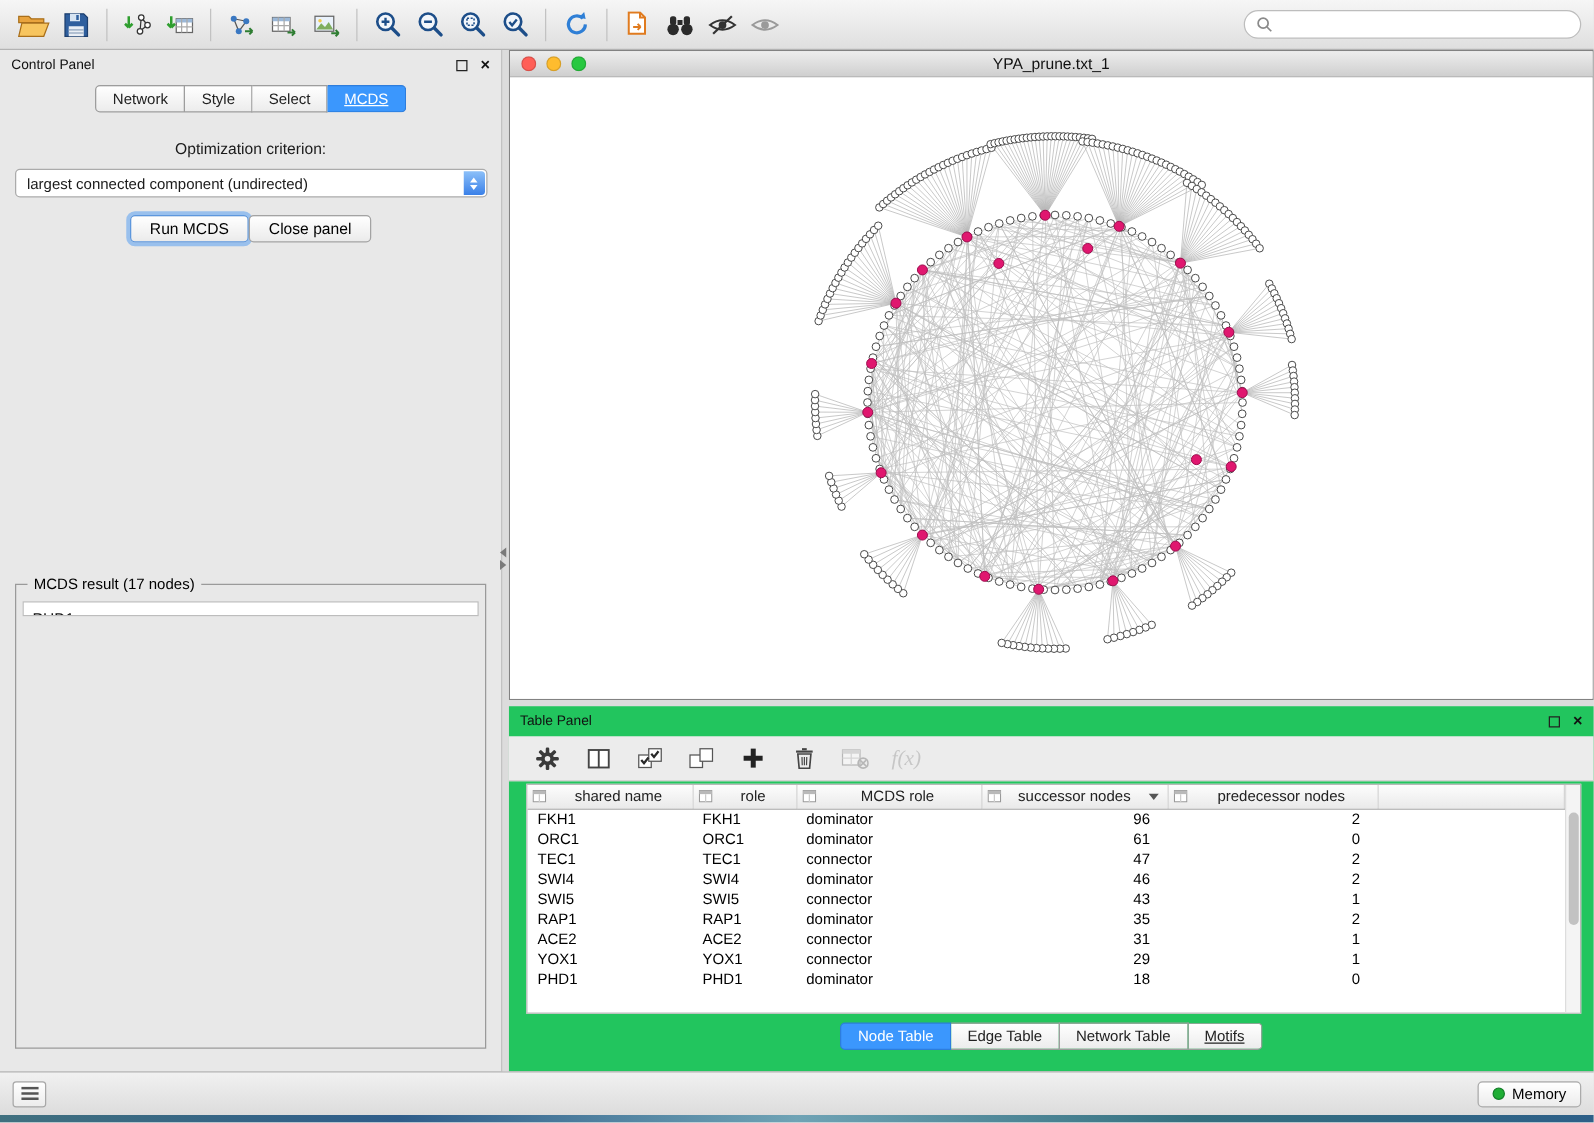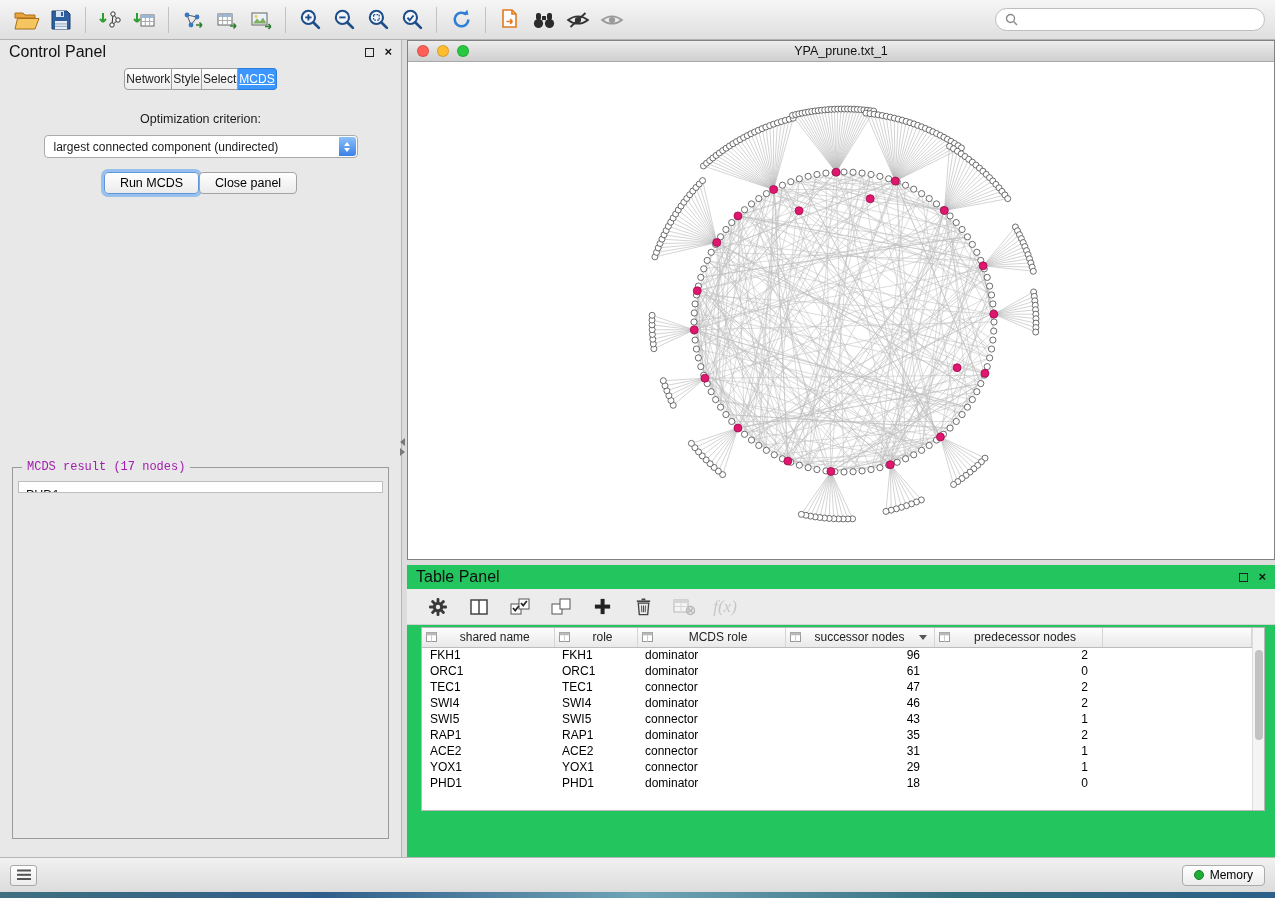--- a/index.html
+++ b/index.html
@@ -14,41 +14,41 @@
   .search-wrap { margin-left:auto; }
   .search-box { width:270px; height:23px; border-radius:12px; border:1px solid #bdbdbd; background:#fff; display:flex; align-items:center; padding:0 9px; gap:5px; }
   .search-box input { border:none; outline:none; flex:1; font-size:12px; background:transparent; font-family:inherit; }
 
   
   .main { flex:1 1 auto; min-height:0; display:flex; }
 
   
   .control-panel { width:402px; flex:0 0 402px; background:#e8e8e8; display:flex; flex-direction:column; border-right:1px solid #b5b5b5; }
   .panel-header { height:24px; flex:0 0 24px; display:flex; align-items:center; padding:0 9px; }
-  .panel-header .ph-title { flex:1; font-size:16px; color:#111; }
+  .panel-header .ph-title { flex:1; font-size:11px; color:#111; }
   .win-float { width:9px; height:9px; border:1.4px solid #222; display:inline-block; margin-right:10px; }
   .win-close { font-size:13px; font-weight:bold; color:#111; line-height:12px; }
   .cp-tabs { display:flex; justify-content:center; margin-top:4px; flex:0 0 auto; }
-  .seg-tab { padding:3px 1px; border:1px solid #9d9d9d; border-left:none; background:linear-gradient(#ffffff,#ececec); font-size:12px; color:#222; cursor:default; white-space:nowrap; }
+  .seg-tab { padding:3px 13px; border:1px solid #9d9d9d; border-left:none; background:linear-gradient(#ffffff,#ececec); font-size:12px; color:#222; cursor:default; white-space:nowrap; }
   .seg-tab:first-child { border-left:1px solid #9d9d9d; border-radius:4px 0 0 4px; }
   .seg-tab:last-child { border-radius:0 4px 4px 0;text-decoration:underline; }
   .seg-tab.selected { background:#3b97fd; border-color:#2d7ddd; color:#fff; }
   .cp-content { flex:1; display:flex; flex-direction:column; min-height:0; padding:0 10px; }
   .opt-label { text-align:center; margin-top:22px; font-size:12.5px; }
   .select-row { display:flex; justify-content:center; margin-top:9px; }
-  .mac-select { width:314px; height:23px; background:#fff; border:1px solid #ababab; border-radius:4px; position:relative; display:flex; align-items:center; padding:0 24px 0 9px; font-size:12px; }
+  .mac-select { width:378px; height:23px; background:#fff; border:1px solid #ababab; border-radius:4px; position:relative; display:flex; align-items:center; padding:0 24px 0 9px; font-size:12px; }
   .mac-select .sel-value { white-space:nowrap; overflow:hidden; }
   .stepper { position:absolute; right:1px; top:1px; bottom:1px; width:17px; border-radius:0 3px 3px 0; background:linear-gradient(#8cc0f9,#3a80e8); display:flex; flex-direction:column; align-items:center; justify-content:center; gap:2px; }
   .tri-up { width:0; height:0; border-left:3.5px solid transparent; border-right:3.5px solid transparent; border-bottom:4px solid #fff; }
   .tri-dn { width:0; height:0; border-left:3.5px solid transparent; border-right:3.5px solid transparent; border-top:4px solid #fff; }
   .btn-row { display:flex; justify-content:center; gap:0; margin-top:14px; }
   .btn { padding:3px 15px; border:1px solid #a3a3a3; border-radius:4px; background:linear-gradient(#ffffff,#ebebeb); font-size:12.5px; font-family:inherit; cursor:default; }
   .btn.focus-ring { box-shadow:0 0 0 3px rgba(110,170,240,.65); border-color:#5d97dd; }
   .result-group { margin:auto 2px 18px 2px; height:372px; border:1px solid #9a9a9a; position:relative; flex:0 0 auto; }
-  .result-legend { position:absolute; top:-8px; left:9px; background:#e8e8e8; padding:0 5px; font-size:12px; color:#a21caf;font-family:Liberation Mono, monospace; }
+  .result-legend { position:absolute; top:-8px; left:9px; background:#e8e8e8; padding:0 5px; font-size:12px; color:#000000; }
   .result-list { position:absolute; left:5px; right:5px; top:13px; bottom:5px; background:#fff; border:1px solid #bdbdbd; padding:5px 7px; overflow:hidden; }
   .result-item { font-size:12.5px; line-height:16px; color:#111; }
 
   
   .v-splitter { width:5px; flex:0 0 5px; background:#dcdcdc; position:relative; }
   .split-handle { position:absolute; top:398px; left:-2px; display:flex; flex-direction:column; gap:2px; }
   .h-tri-l { width:0; height:0; border-top:4px solid transparent; border-bottom:4px solid transparent; border-right:5px solid #7a7a7a; }
   .h-tri-r { width:0; height:0; border-top:4px solid transparent; border-bottom:4px solid transparent; border-left:5px solid #7a7a7a; }
 
   
@@ -1339,20 +1339,26 @@
                   <td class="num">0</td>
                   <td></td>
                 </tr>
               </tbody>
           </table>
           <div class="scrollbar">
               <div class="scroll-thumb"></div>
             </div>
         </div>
 
+        <div class="tp-tabs">
+          <div class="seg-tab selected">Node Table</div>
+          <div class="seg-tab">Edge Table</div>
+          <div class="seg-tab">Network Table</div>
+          <div class="seg-tab">Motifs</div>
+        </div>
       </div>
     </div>
   </div>
 
   <div class="status-bar">
     <div class="status-left-btn">
       <svg width="14" height="12" viewBox="0 0 14 12">
           <rect y="0.5" width="14" height="2" fill="#555"></rect>
           <rect y="4.8" width="14" height="2" fill="#555"></rect>
           <rect y="9" width="14" height="2" fill="#555"></rect>

